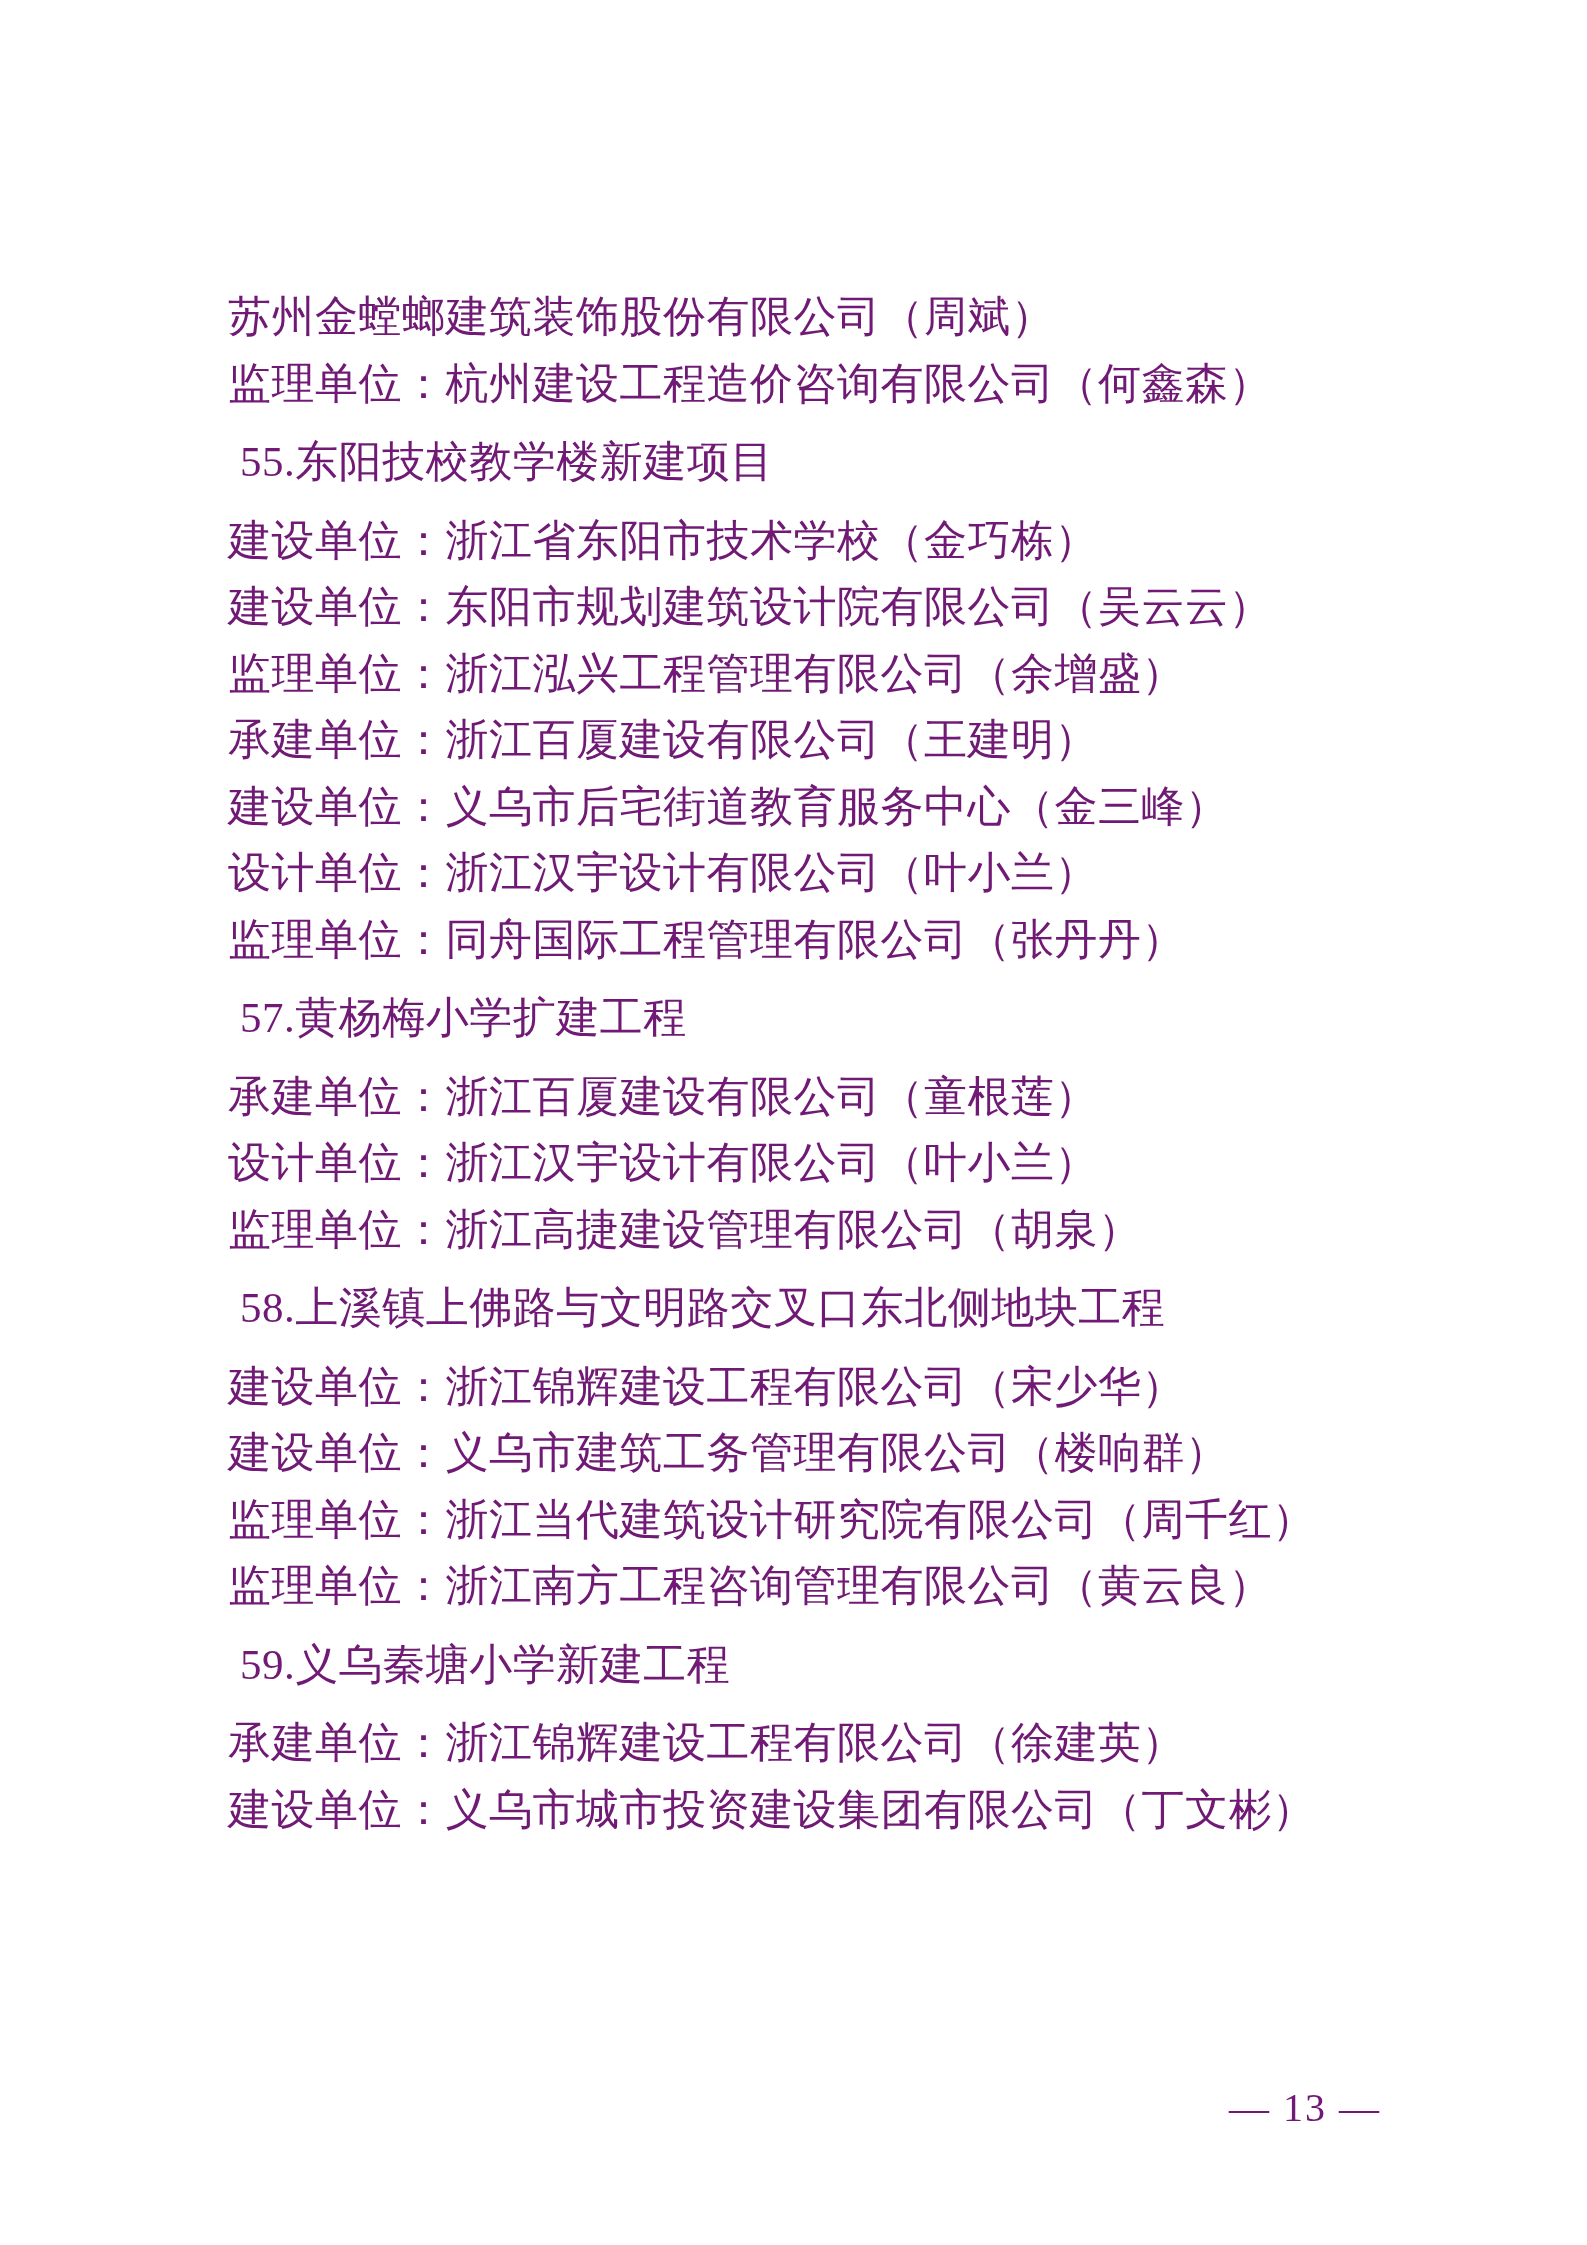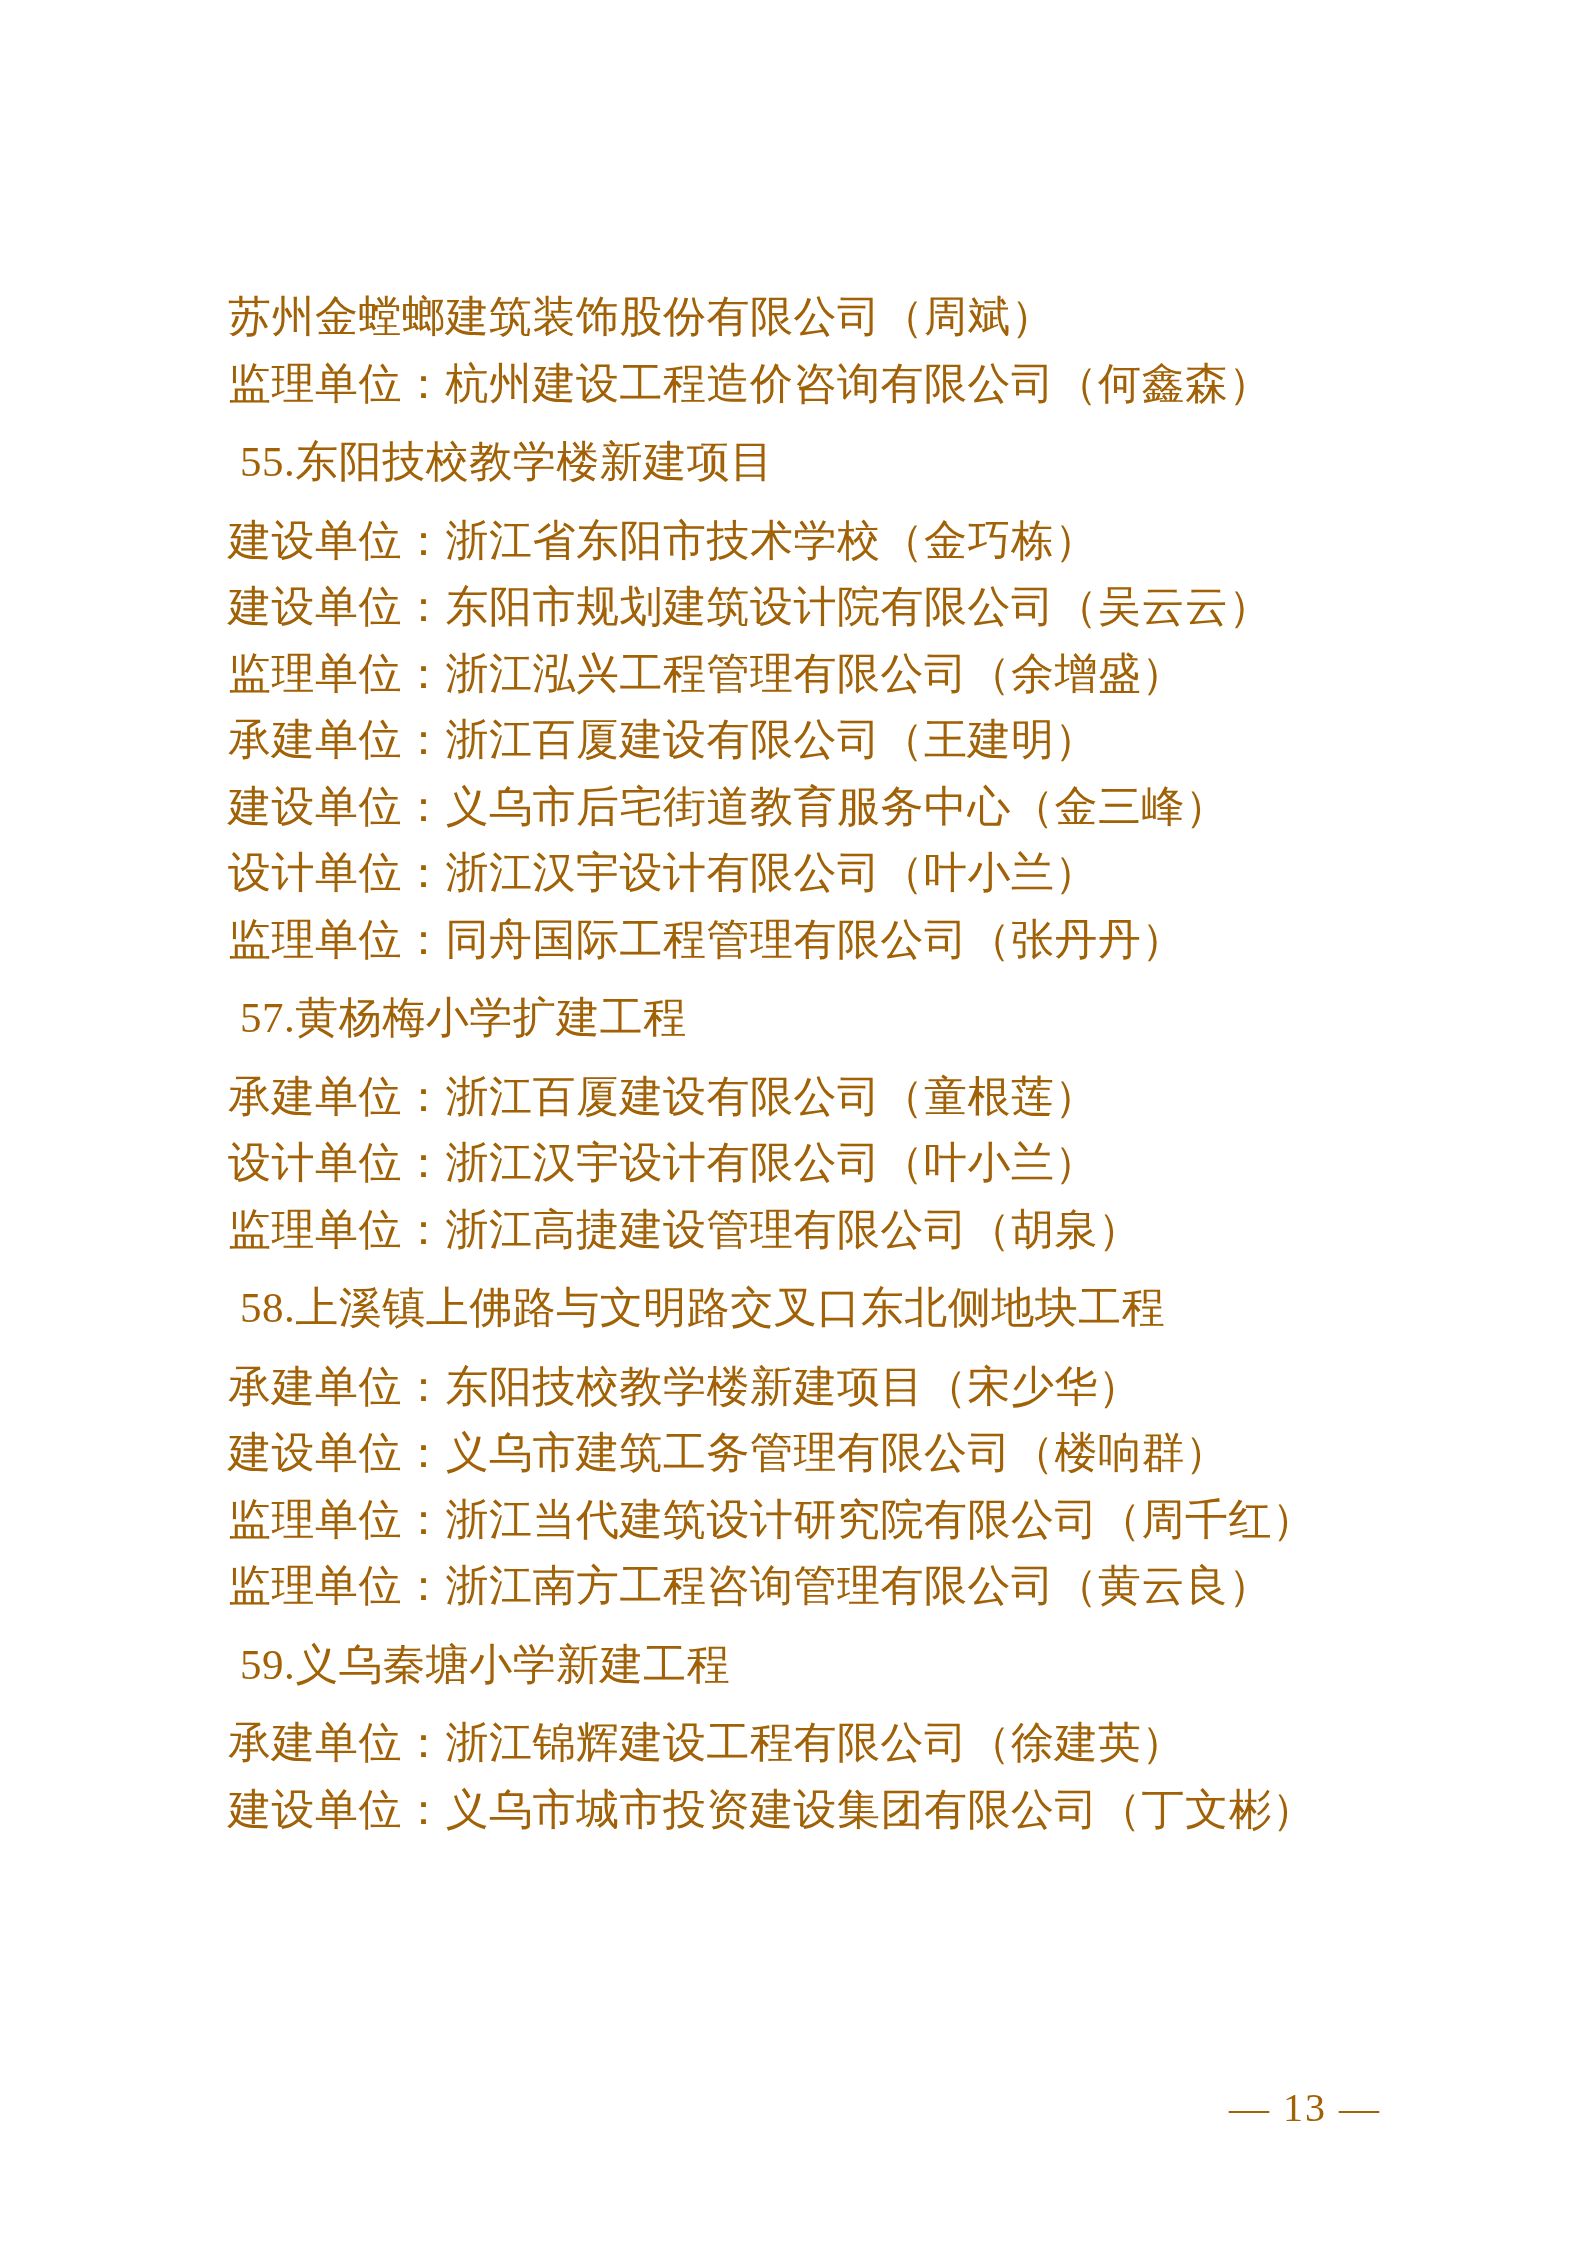--- a/index.html
+++ b/index.html
@@ -5,21 +5,21 @@
   html, body {
     margin: 0;
     padding: 0;
     background: #ffffff;
   }
   .page {
     position: relative;
     width: 1587px;
     height: 2245px;
     background: #ffffff;
-    color: #a16207;
+    color: #701a75;
     font-family: "Liberation Serif", "DejaVu Serif", serif;
     overflow: hidden;
   }
   .content {
     position: absolute;
     left: 228px;
     top: 284px;
     width: 1220px;
   }
   .doc-line {
@@ -67,21 +67,21 @@
     <div class="doc-line">建设单位：义乌市后宅街道教育服务中心（金三峰）</div>
     <div class="doc-line">设计单位：浙江汉宇设计有限公司（叶小兰）</div>
     <div class="doc-line">监理单位：同舟国际工程管理有限公司（张丹丹）</div>
 
     <div class="project-title">57.黄杨梅小学扩建工程</div>
     <div class="doc-line">承建单位：浙江百厦建设有限公司（童根莲）</div>
     <div class="doc-line">设计单位：浙江汉宇设计有限公司（叶小兰）</div>
     <div class="doc-line">监理单位：浙江高捷建设管理有限公司（胡泉）</div>
 
     <div class="project-title">58.上溪镇上佛路与文明路交叉口东北侧地块工程</div>
-    <div class="doc-line">承建单位：东阳技校教学楼新建项目（宋少华）</div>
+    <div class="doc-line">建设单位：浙江锦辉建设工程有限公司（宋少华）</div>
     <div class="doc-line">建设单位：义乌市建筑工务管理有限公司（楼响群）</div>
     <div class="doc-line">监理单位：浙江当代建筑设计研究院有限公司（周千红）</div>
     <div class="doc-line">监理单位：浙江南方工程咨询管理有限公司（黄云良）</div>
 
     <div class="project-title">59.义乌秦塘小学新建工程</div>
     <div class="doc-line">承建单位：浙江锦辉建设工程有限公司（徐建英）</div>
     <div class="doc-line">建设单位：义乌市城市投资建设集团有限公司（丁文彬）</div>
 
   </div>
 

